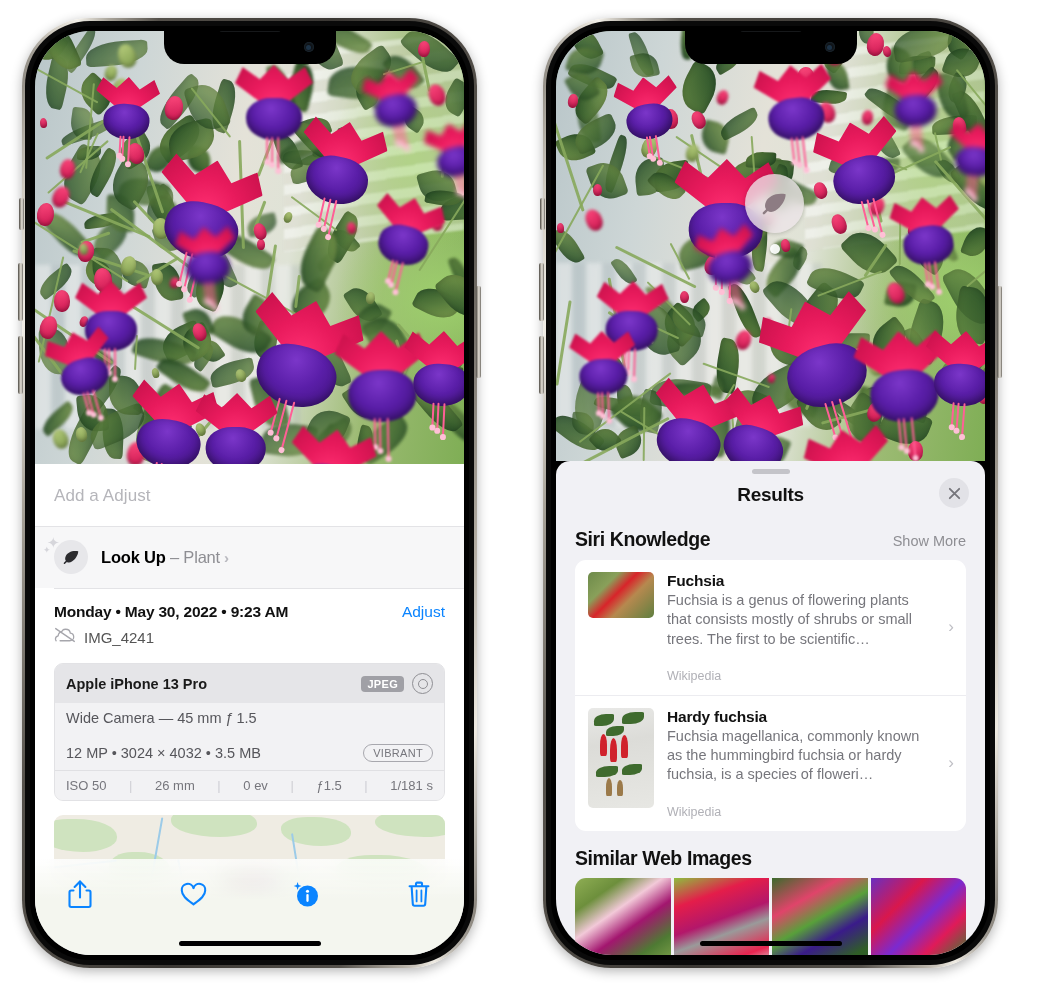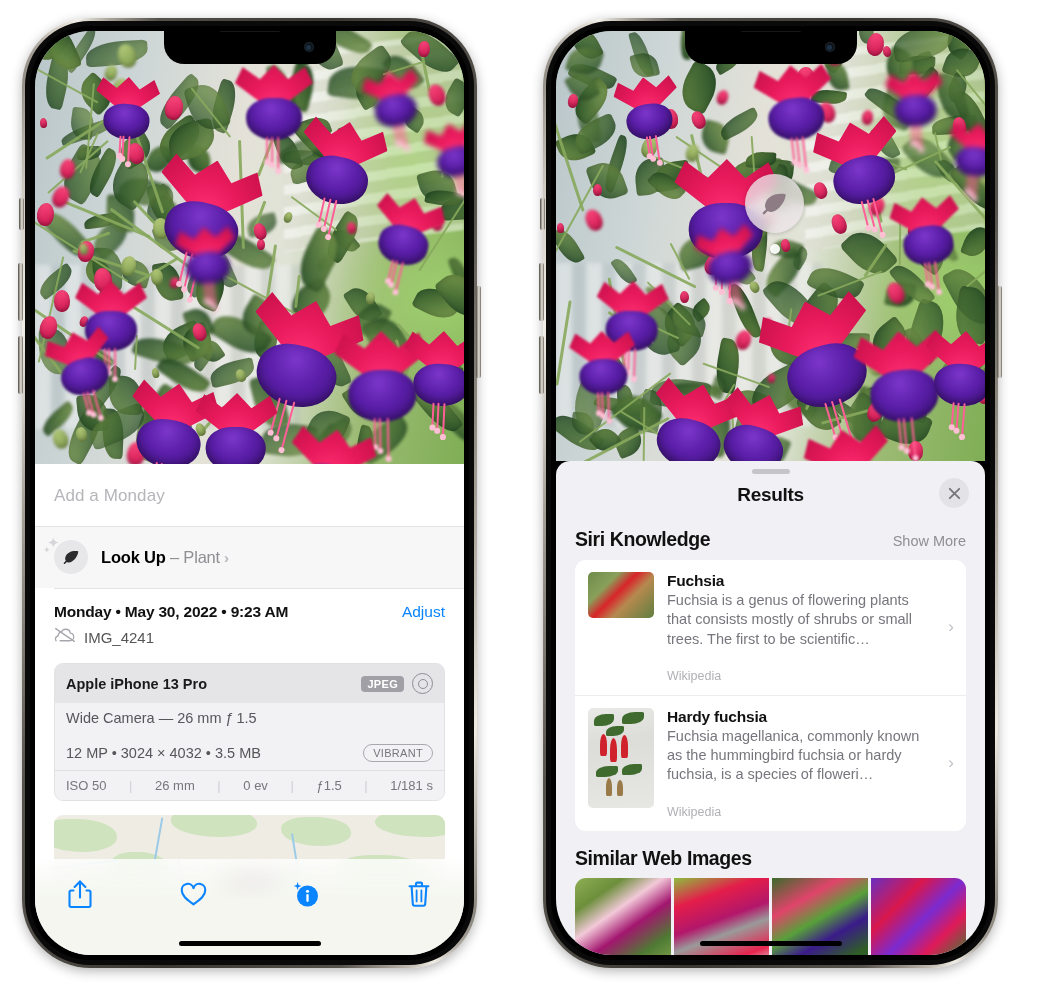--- a/index.html
+++ b/index.html
@@ -477,21 +477,21 @@
           </div>
       </div>
 
       <div class="notch">
         <div class="speaker"></div>
         <div class="cam"></div>
       </div>
 
       <div class="info-sheet" style="top:433px">
 
-        <div class="caption-row">Add a Monday</div>
+        <div class="caption-row">Add a Adjust</div>
         <div class="hr full"></div>
 
         <div class="lookup-row">
           <div class="leaf-chip">
             <span class="sparkle">✦</span>
             <span class="sparkle s2">✦</span>
             <svg width="19" height="19" viewBox="0 0 24 24" aria-hidden="true">
                 <path d="M20.5 4.2c-7.5-1.4-13.6 1.4-15.8 6.1-1 2.1-.9 4.3.2 5.9L2.4 18.6c-.4.4-.4 1 0 1.4.4.4 1 .4 1.4 0l2.4-2.4c1.8 1.1 4.2.9 6.3-.4 4.7-2.9 8.1-8.9 8-13z" fill="#2b2b2e"></path>
               </svg>
           </div>
@@ -525,21 +525,21 @@
           <div class="cam-head">
             <div class="cam-model">Apple iPhone 13 Pro</div>
             <div class="cam-head-right">
               <div class="jpeg">JPEG</div>
               <div class="raw-ring">
                   <i></i>
                 </div>
             </div>
           </div>
           <div class="cam-body">
-            <div class="cam-l1">Wide Camera — 26 mm ƒ 1.5</div>
+            <div class="cam-l1">Wide Camera — 45 mm ƒ 1.5</div>
             <div class="cam-l2">
               <span class="t">12 MP • 3024 × 4032 • 3.5 MB</span>
               <span class="vibrant">VIBRANT</span>
             </div>
           </div>
           <div class="cam-foot">
             <span>ISO 50</span>
             <span class="sep">|</span>
             <span>26 mm</span>
             <span class="sep">|</span>

